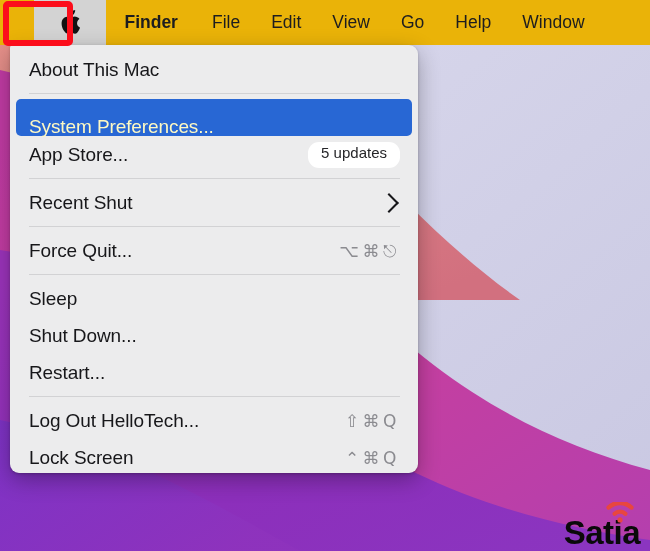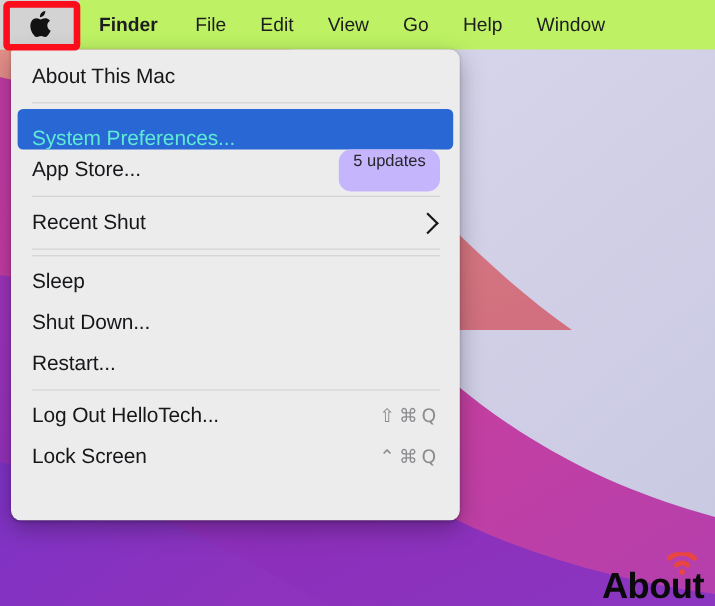--- a/index.html
+++ b/index.html
@@ -30,24 +30,25 @@
     height: 551px;
   }
 
   
   #menubar {
     position: absolute;
     top: 0;
     left: 0;
     width: 650px;
     height: 45px;
-    background: #bef264;
+    background: #eab308;
     display: flex;
     align-items: center;
     z-index: 20;
+    justify-content: center;
   }
   #apple-menu-cell {
     width: 72px;
     height: 45px;
     display: flex;
     align-items: center;
     justify-content: center;
     background: #d3d3d3;
     box-sizing: border-box;
   }
@@ -115,38 +116,38 @@
     font-size: 19px;
     color: #17171a;
     white-space: nowrap;
     letter-spacing: -0.1px;
   }
   .menu-row .spacer { flex: 1 1 auto; }
   .menu-row.selected {
     background: #2867d4;
   }
   .menu-row.selected .label {
-    color: #5eead4;
+    color: #fef9c3;
     margin-top: 18px;
   }
 
   .shortcut {
     font-size: 17px;
     color: #8b8b90;
     white-space: nowrap;
     letter-spacing: 3.5px;
     font-family: "DejaVu Sans", sans-serif;
   }
 
   .badge {
-    background: #c4b5fd;
+    background: #ffffff;
     color: #262629;
     font-size: 15px;
     border-radius: 11px;
-    padding: 3px 13px 20px 13px;
+    padding: 3px 13px 8px 13px;
     white-space: nowrap;
     line-height: 1;
   }
 
   .chev {
     width: 12px;
     height: 12px;
     border-right: 2.6px solid #17171a;
     border-bottom: 2.6px solid #17171a;
     transform: rotate(-45deg);
@@ -266,20 +267,25 @@
     </div>
     <div class="separator"></div>
 
     <div class="menu-row">
       <span class="label">Recent Shut</span>
       <span class="spacer"></span>
       <span class="chev"></span>
     </div>
     <div class="separator"></div>
 
+    <div class="menu-row">
+      <span class="label">Force Quit...</span>
+      <span class="spacer"></span>
+      <span class="shortcut">⌥⌘⎋</span>
+    </div>
     <div class="separator"></div>
 
     <div class="menu-row">
       <span class="label">Sleep</span>
     </div>
     <div class="menu-row">
       <span class="label">Shut Down...</span>
     </div>
     <div class="menu-row">
       <span class="label">Restart...</span>
@@ -298,16 +304,16 @@
     </div>
 
   </div>
 
   <div id="watermark">
     <svg id="wifi-arc" viewBox="0 0 34 22">
       <path d="M17 20.5a2.6 2.6 0 1 0 0-5.2 2.6 2.6 0 0 0 0 5.2z" fill="#e8463f"></path>
       <path d="M10.3 13.4a2.2 2.2 0 0 1-.2-3.1 9.9 9.9 0 0 1 13.8 0 2.2 2.2 0 0 1-.2 3.1 2.2 2.2 0 0 1-3-.2 5.5 5.5 0 0 0-7.4 0 2.2 2.2 0 0 1-3 .2z" fill="#e8463f"></path>
       <path d="M4.1 7.2A2.3 2.3 0 0 1 4 4 18.7 18.7 0 0 1 30 4a2.3 2.3 0 0 1-.1 3.2 2.3 2.3 0 0 1-3.1-.1 14.2 14.2 0 0 0-19.6 0 2.3 2.3 0 0 1-3.1.1z" fill="#e8463f"></path>
     </svg>
-    <div id="watermark-text">About</div>
+    <div id="watermark-text">Satia</div>
   </div>
 
 </div>
 
 </body></html>

